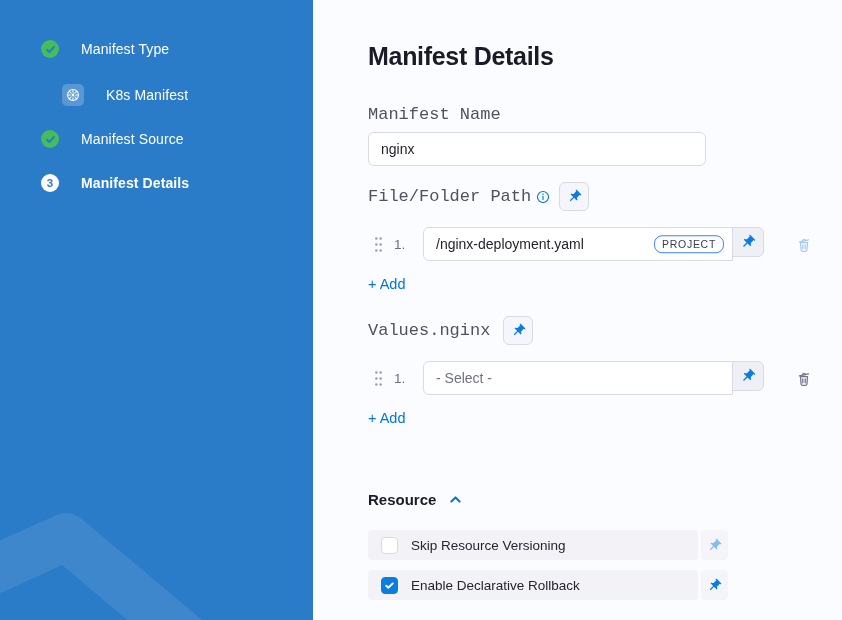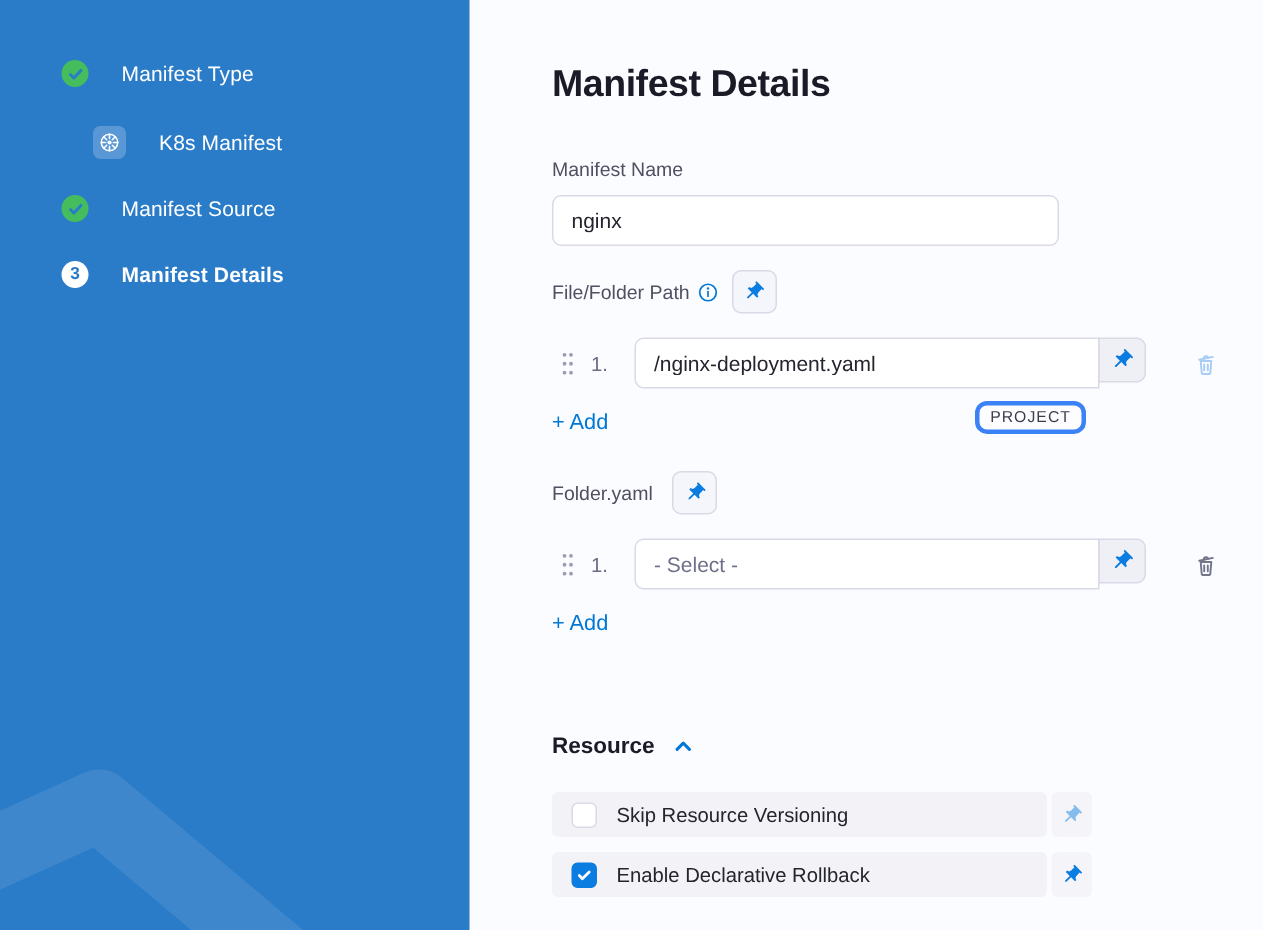--- a/index.html
+++ b/index.html
@@ -44,21 +44,21 @@
     background: rgba(255,255,255,0.22);
     display: flex; align-items: center; justify-content: center;
     flex-shrink: 0;
   }
   .k8s-badge svg { width: 16px; height: 16px; }
 
   
   .main { flex: 1; padding: 42px 0 0 55px; background: #fbfcff; }
   .page-title { font-size: 25px; font-weight: 700; color: #1b1b28; letter-spacing: -0.3px; }
 
-  .form-label { font-size: 13px; color: #4f5162; display: inline-block; }
+  .form-label { font-size: 17px; color: #4f5162; display: inline-block; font-family: Liberation Mono, monospace; }
   .name-label { margin-top: 34px; }
   .text-input {
     display: block; width: 338px; height: 30px;
     border: 1px solid #d9dae6; border-radius: 6px;
     background: #ffffff; padding: 16px 12px;
     font-family: "Liberation Sans", sans-serif;
     font-size: 14px; color: #24242e; outline: none;
   }
   .text-input::placeholder { color: #6e7089; }
   .name-input { margin-top: 8px; }
@@ -78,23 +78,23 @@
 
   .path-row { display: flex; align-items: center; margin-top: 18px; height: 30px; }
   .drag-handle { color: #9a9db2; margin: 0 11px 0 6px; display: flex; cursor: grab; }
   .drag-handle svg { width: 9px; height: 17px; }
   .row-num { font-size: 13.5px; color: #6b6d85; width: 19px; margin-right: 10px; }
   .input-group { display: flex; }
   .input-wrap { position: relative; }
   .path-input { width: 310px; border-radius: 6px 0 0 6px; padding-right: 86px; }
   .scope-badge {
     position: absolute; right: 9px; top: 50%; transform: translateY(-50%);
-    border: 3px solid #3b82f6; border-radius: 8px; background: #fdfdff;
+    border: 1px solid #3b82f6; border-radius: 8px; background: #fdfdff;
     font-size: 10.5px; letter-spacing: .7px; color: #3c3d4c;
-    padding: 2.5px 7px; line-height: 1; margin-top: 36px;
+    padding: 2.5px 7px; line-height: 1;
   }
   .pin-attached {
     width: 32px; height: 30px; margin-left: -1px;
     border: 1px solid #d8dae6; border-radius: 0 6px 6px 0;
     background: #eef0f6; color: #0b7ce0;
     display: flex; align-items: center; justify-content: center;
     cursor: pointer;
   }
   .trash-btn { background: none; border: none; margin-left: 31px; cursor: pointer; display: flex; }
   .trash-btn svg { width: 18px; height: 19px; }
@@ -239,21 +239,21 @@
           </g>
           <path d="M7.3 9.6h9.4l-.85 10a1.7 1.7 0 0 1-1.7 1.55h-4.3a1.7 1.7 0 0 1-1.7-1.55l-.85-10z"></path>
           <path d="M10.4 12.6v5.2M13.6 12.6v5.2"></path>
         </svg>
       </button>
     </div>
     <a class="add-link">+ Add</a>
 
     
     <div class="label-row values-label-row">
-      <span class="form-label">Folder.yaml</span>
+      <span class="form-label">Values.nginx</span>
       <button class="pin-btn">
         <svg class="pin-icon" viewBox="0 0 24 24" fill="currentColor">
             <path d="M16 9V4h1c.55 0 1-.45 1-1s-.45-1-1-1H7c-.55 0-1 .45-1 1s.45 1 1 1h1v5c0 1.66-1.34 3-3 3v2h5.97v7l1 1 1-1v-7H19v-2c-1.66 0-3-1.34-3-3z"></path>
           </svg>
       </button>
     </div>
 
     
     <div class="path-row">
       <span class="drag-handle">

